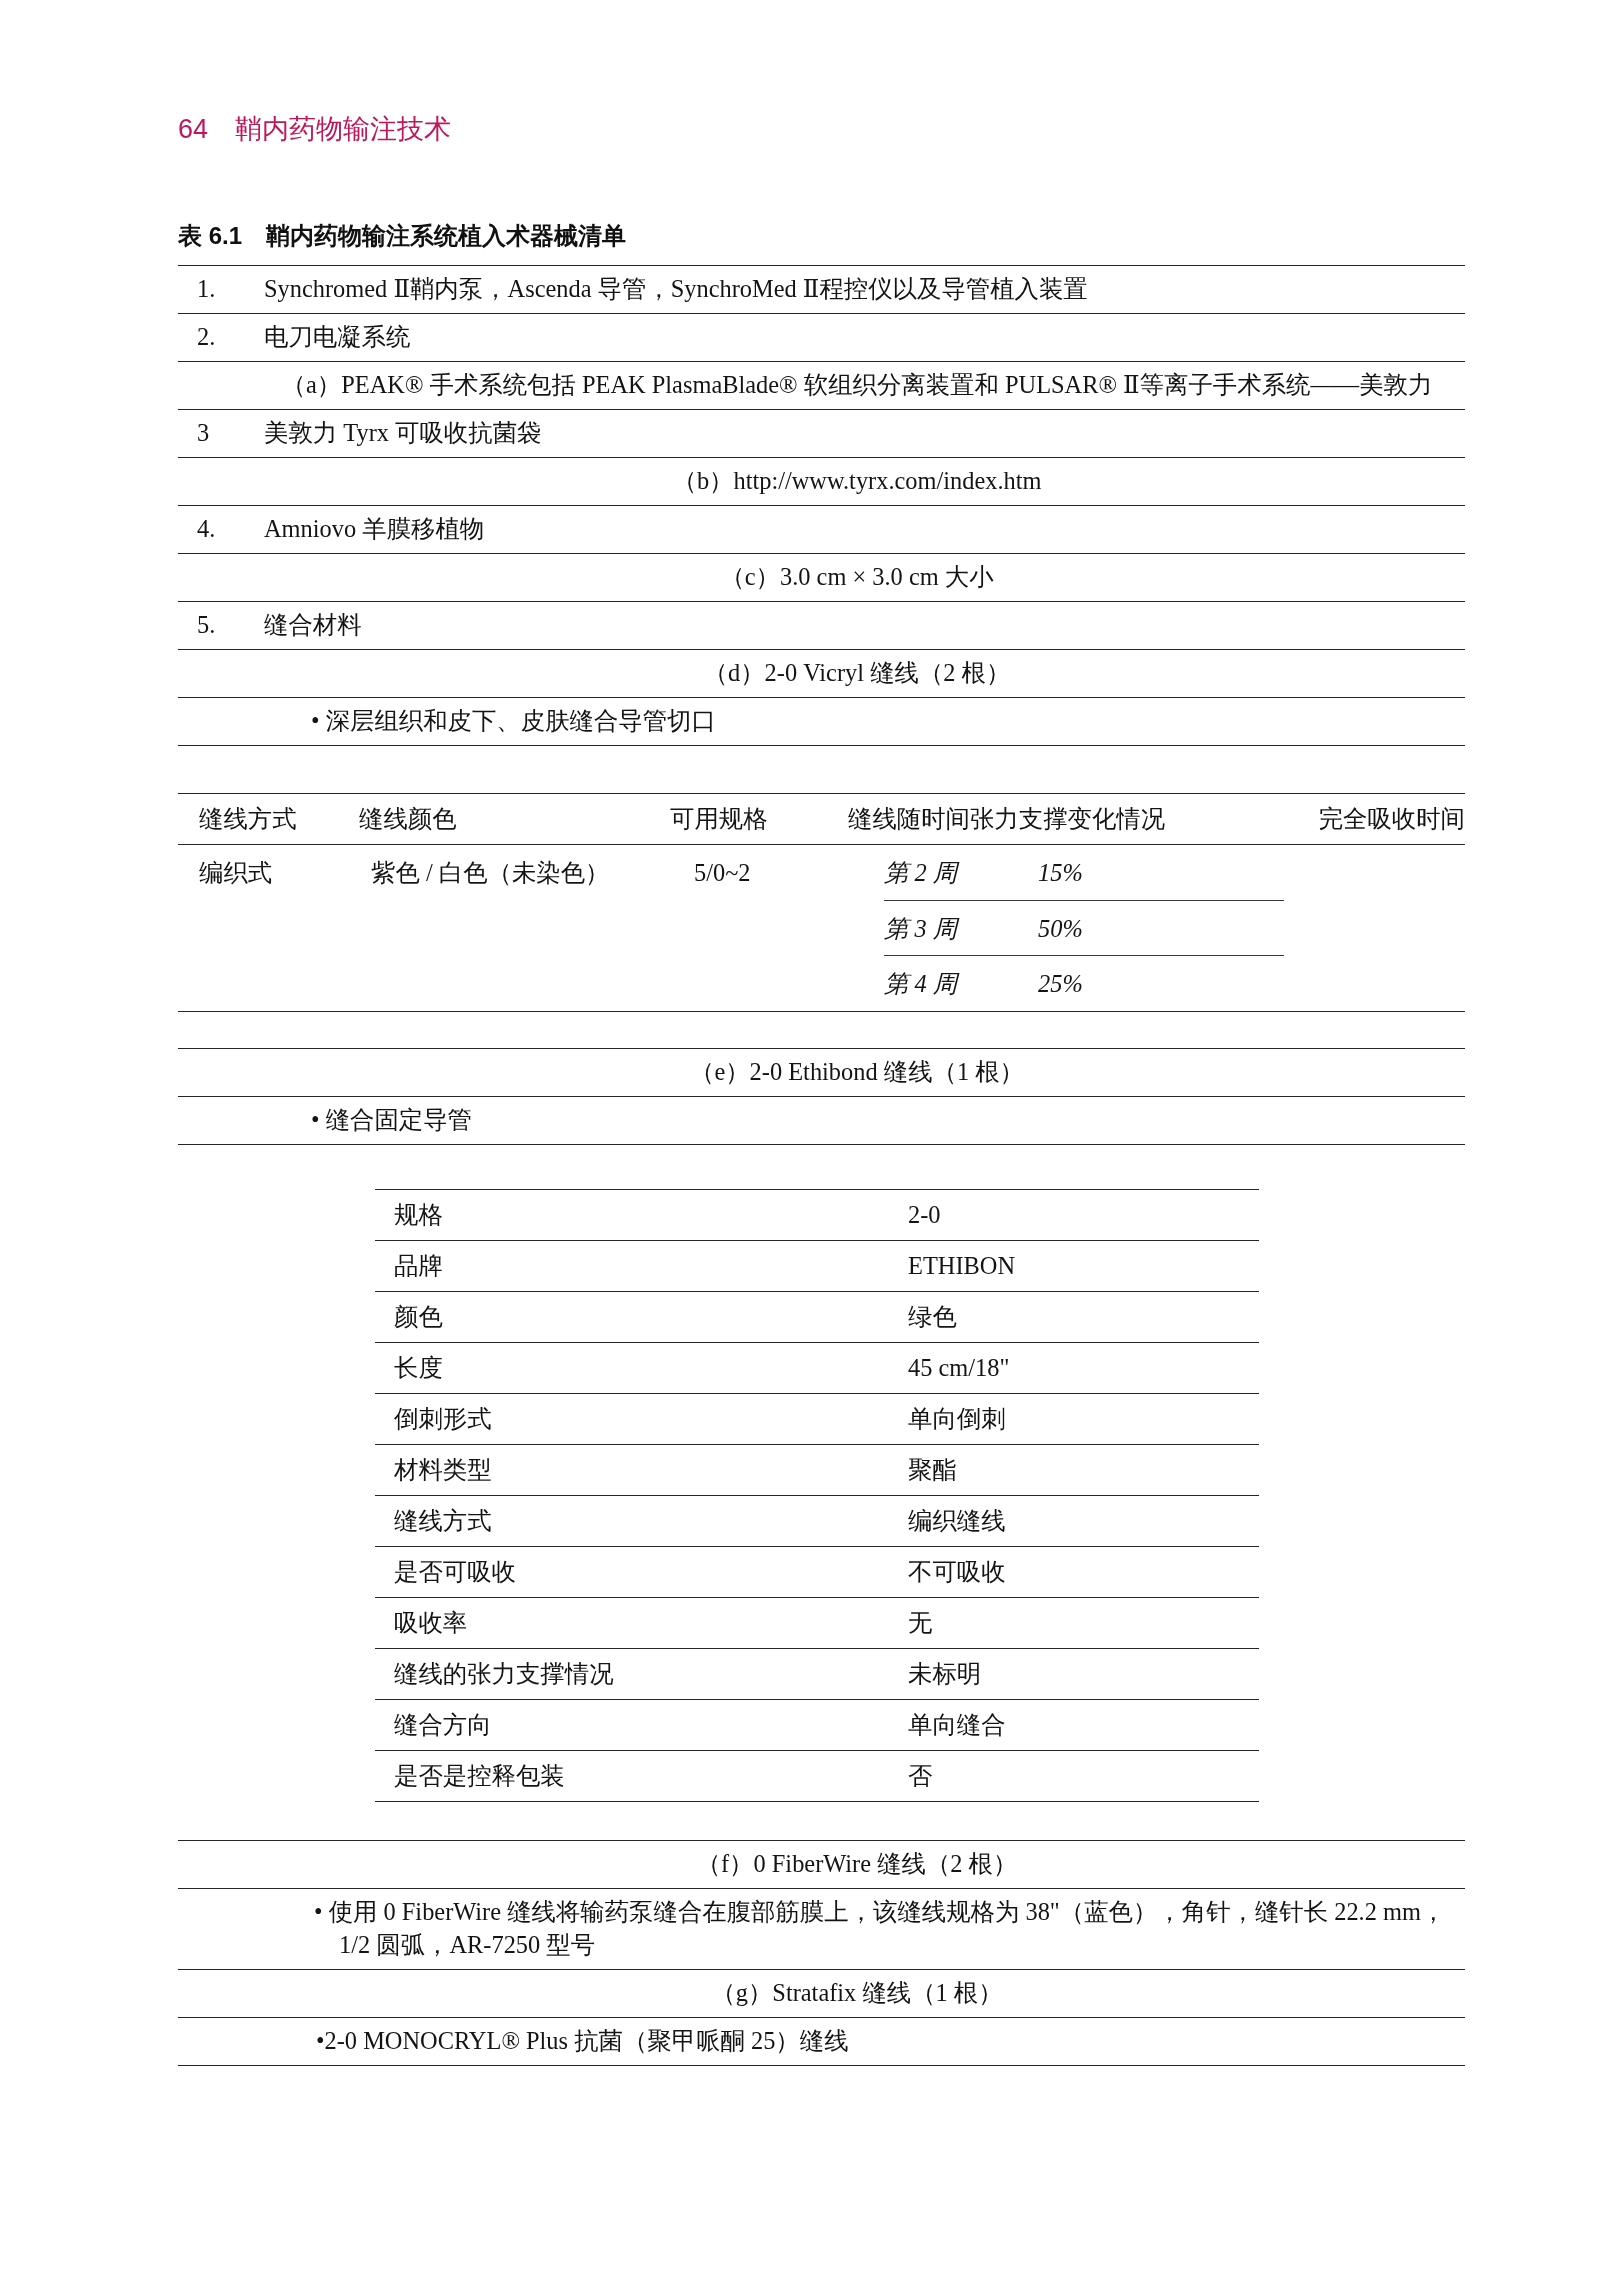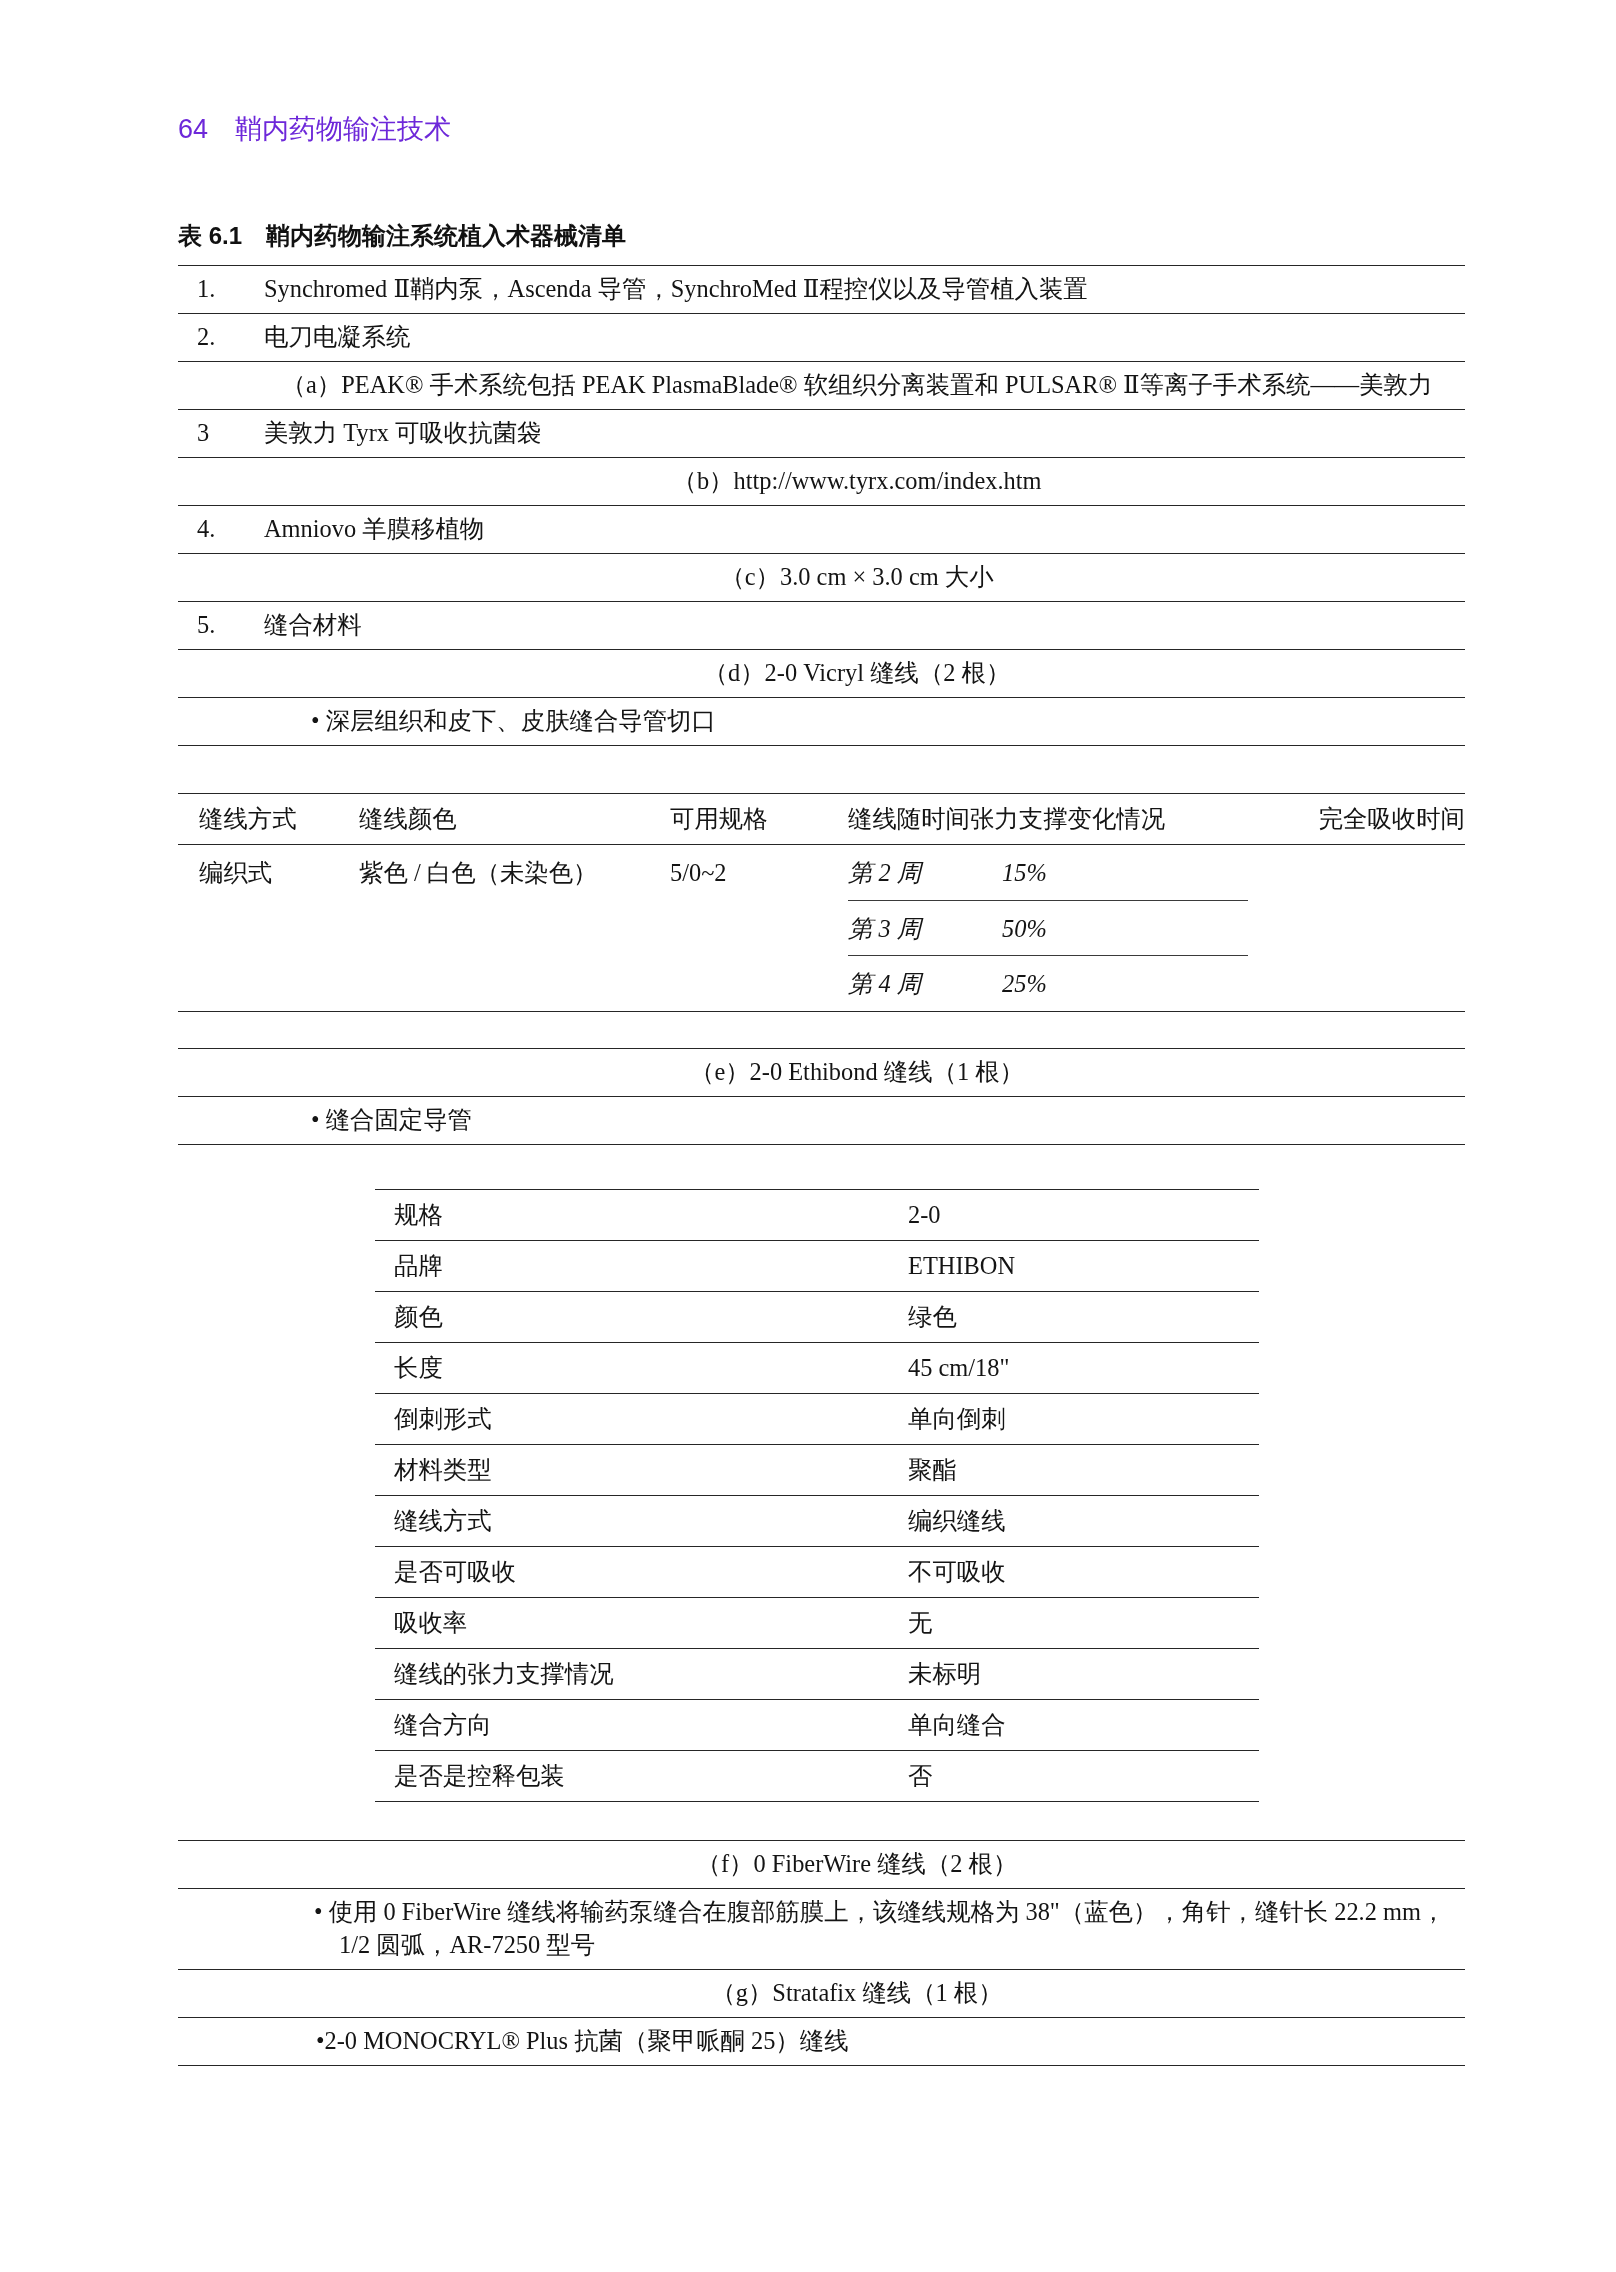--- a/index.html
+++ b/index.html
@@ -14,21 +14,21 @@
     padding: 111px 152px 0 178px;
     font-family: "Liberation Serif", "DejaVu Serif", serif;
     font-size: 24.4px;
     line-height: 1.35;
   }
 
   
   .page-header {
     font-family: "Liberation Sans", "DejaVu Sans", sans-serif;
     font-size: 27px;
-    color: #6d28d9;
+    color: #be185d;
   }
   .page-header .pgnum { margin-right: 27px; }
 
   
   .caption {
     margin-top: 73px;
     margin-bottom: 12px;
     font-family: "Liberation Sans", "DejaVu Sans", sans-serif;
     font-size: 24px;
     font-weight: bold;
@@ -52,21 +52,21 @@
     margin-top: 47px;
     border-top: 1.5px solid #262626;
     border-bottom: 1.5px solid #262626;
   }
   .vhead { display: flex; border-bottom: 1.5px solid #262626; padding: 9px 0 8.1px; }
   .vc1 { width: 181px; padding-left: 21px; }
   .vc2 { width: 311px; }
   .vc3 { width: 178px; }
   .vc4 { width: 425px; }
   .vc5 { flex: 1; text-align: right; }
-  .vbody { display: flex; }
+  .vbody { display: flex; gap: 12px; }
   .vbody .vc1, .vbody .vc2, .vbody .vc3, .vbody .vc5 { padding-top: 12px; }
   .subtable { width: 400px; }
   .subrow {
     display: flex;
     padding: 12px 0 9.6px;
     border-bottom: 1.5px solid #3a3a3a;
     font-style: italic;
   }
   .subrow:last-child { border-bottom: none; }
   .subrow .wk { width: 154px; }

